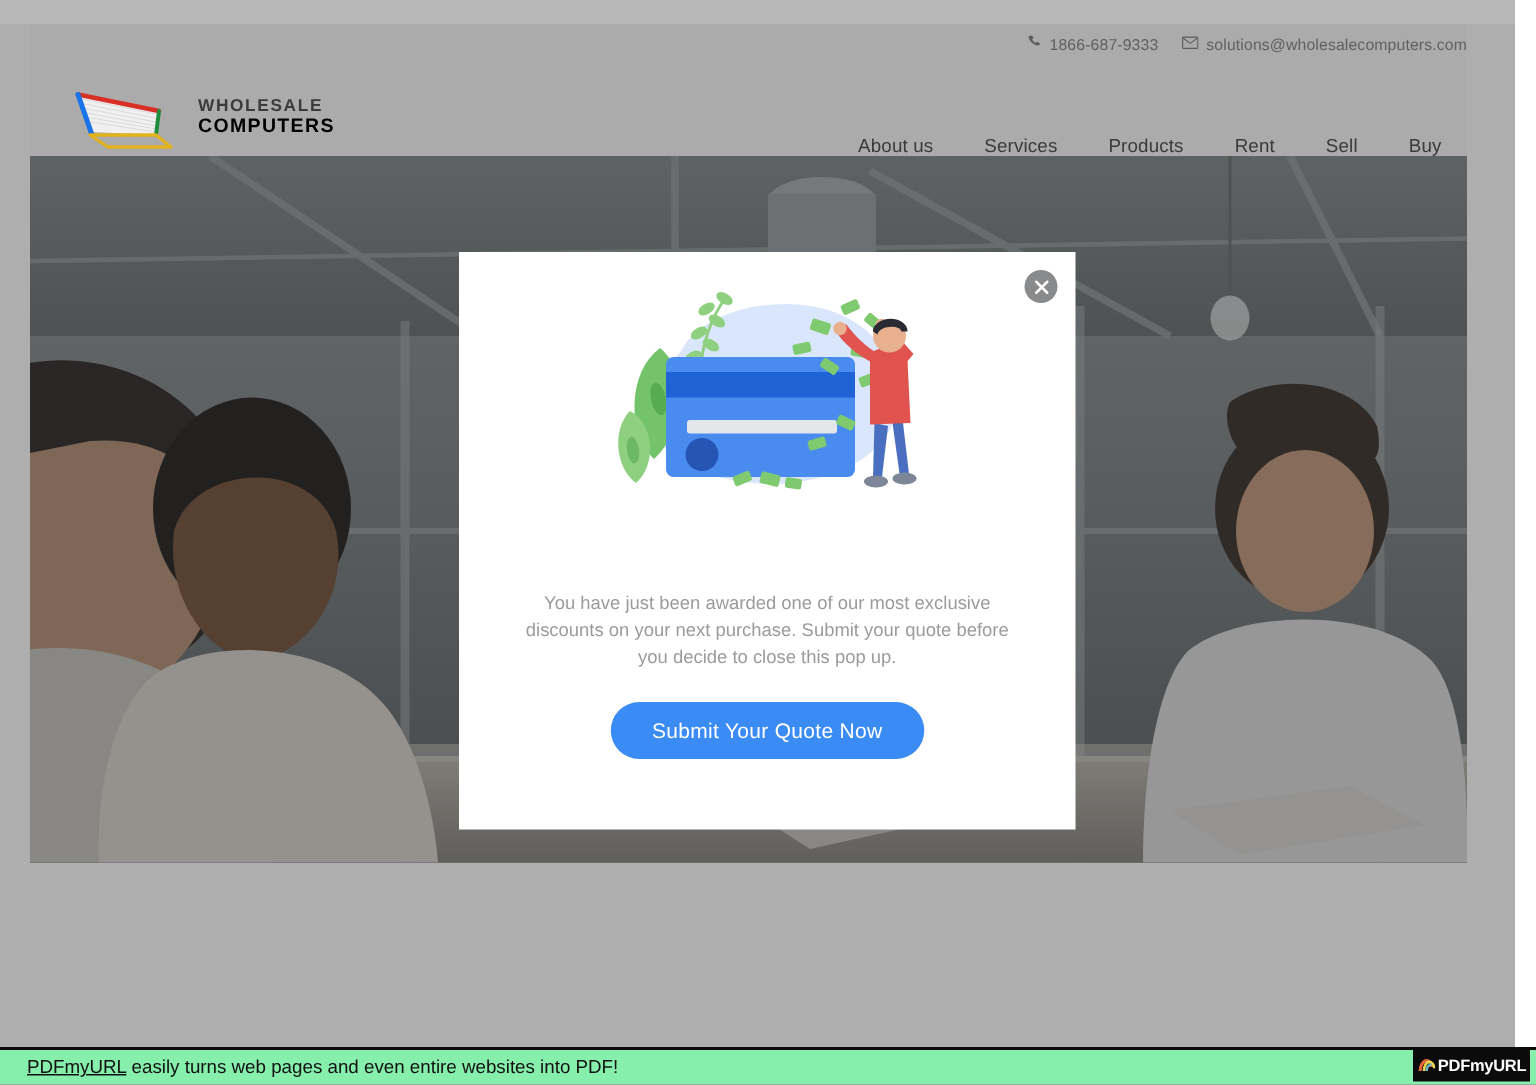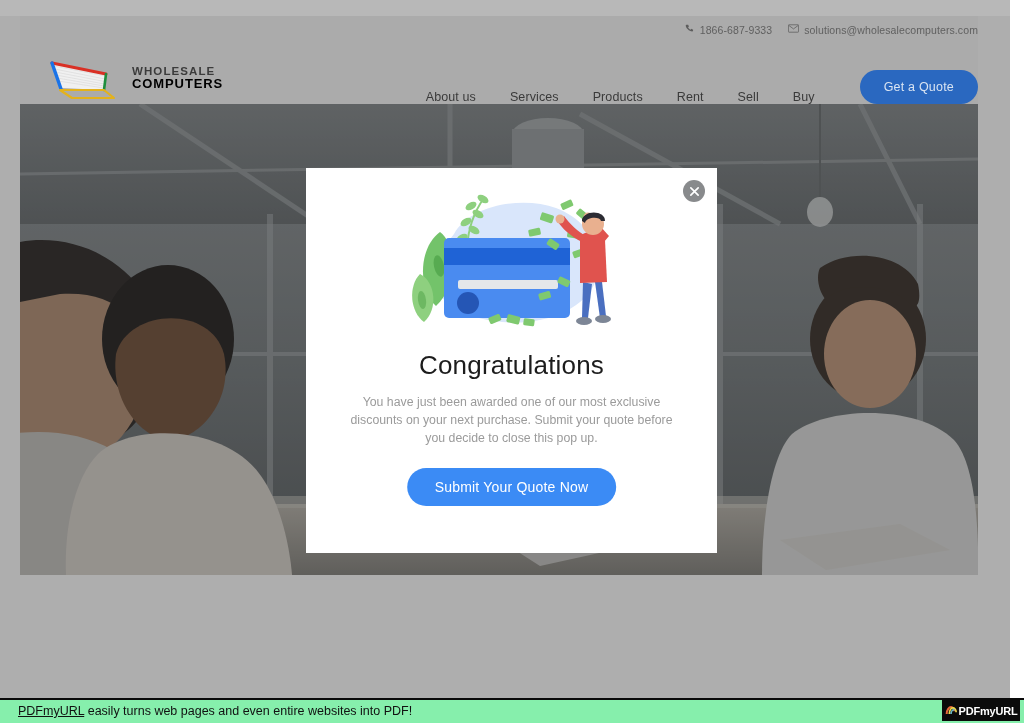--- a/index.html
+++ b/index.html
@@ -118,21 +118,20 @@
         </span>
       </div>
 
       <div id="nav">
         <span class="nav-item">About us</span>
         <span class="nav-item">Services</span>
         <span class="nav-item">Products</span>
         <span class="nav-item">Rent</span>
         <span class="nav-item">Sell</span>
         <span class="nav-item">Buy</span>
-        <button id="quote-btn">Get a Quote</button>
       </div>
 
     </div>
   </div>
 
   <div id="hero">
     <div id="hero-photo">
       <svg width="958" height="471" viewBox="0 0 958 471" preserveAspectRatio="none">
         <defs>
           <linearGradient id="bgw" x1="0" y1="0" x2="0" y2="1">
@@ -274,21 +273,20 @@
           <circle cx="168" cy="29" r="4.5" fill="#e9b08f"></circle>
           <circle cx="196" cy="27" r="4.5" fill="#e9b08f"></circle>
 
           <circle cx="201" cy="34" r="11" fill="#e9b08f"></circle>
           <path d="M190 32 C 190 20, 212 19, 213 31 C 213 25, 206 22, 198 25 C 193 27, 190 29, 190 32 Z" fill="#2b2b33"></path>
           <path d="M190 31 C 189 22, 213 19, 213 31 L 209 31 C 208 26, 194 27, 193 33 Z" fill="#2b2b33"></path>
         </g>
       </svg>
     </div>
 
-    <div id="modal-title">Congratulations</div>
     <div id="modal-body">You have just been awarded one of our most exclusive discounts on your next purchase. Submit your quote before you decide to close this pop up.</div>
     <button id="submit-btn">Submit Your Quote Now</button>
   </div>
 
 </div>
 
 <div id="white-right"></div>
 
 <div id="footer">
   <div id="footer-line"></div>

